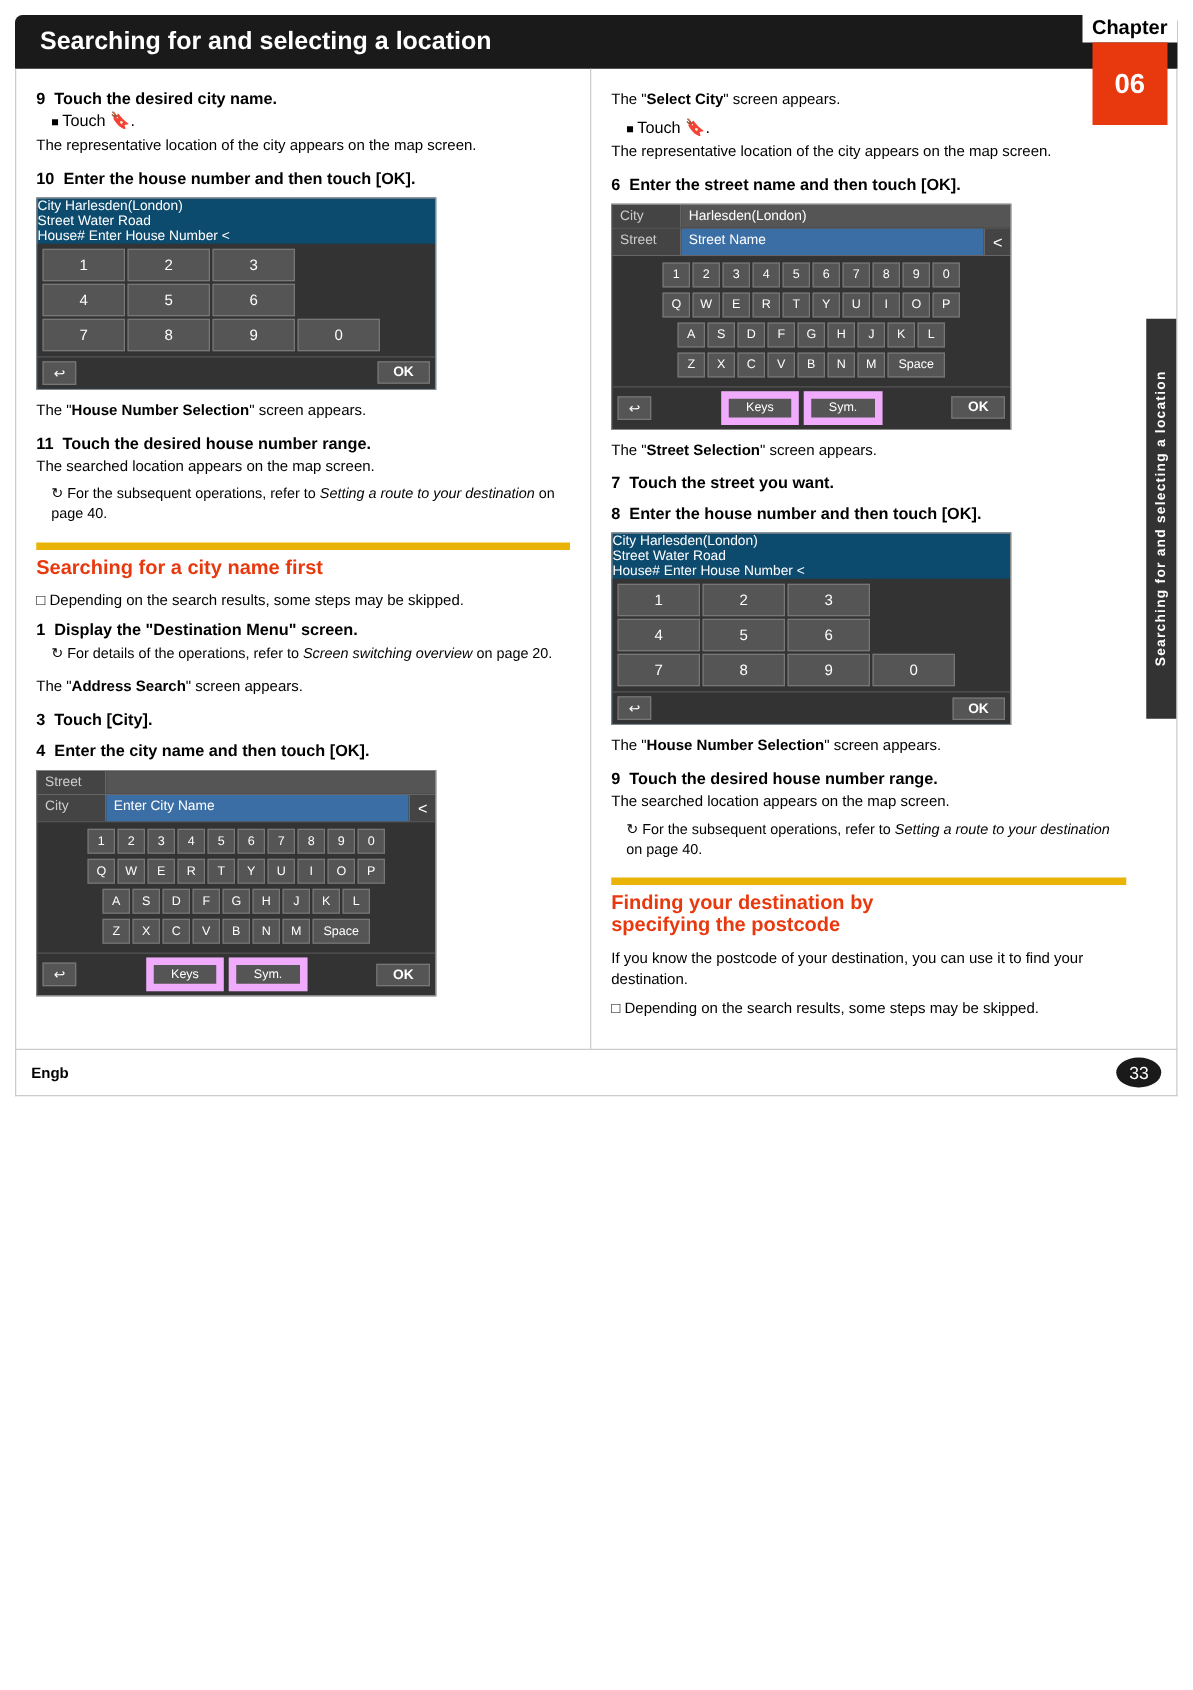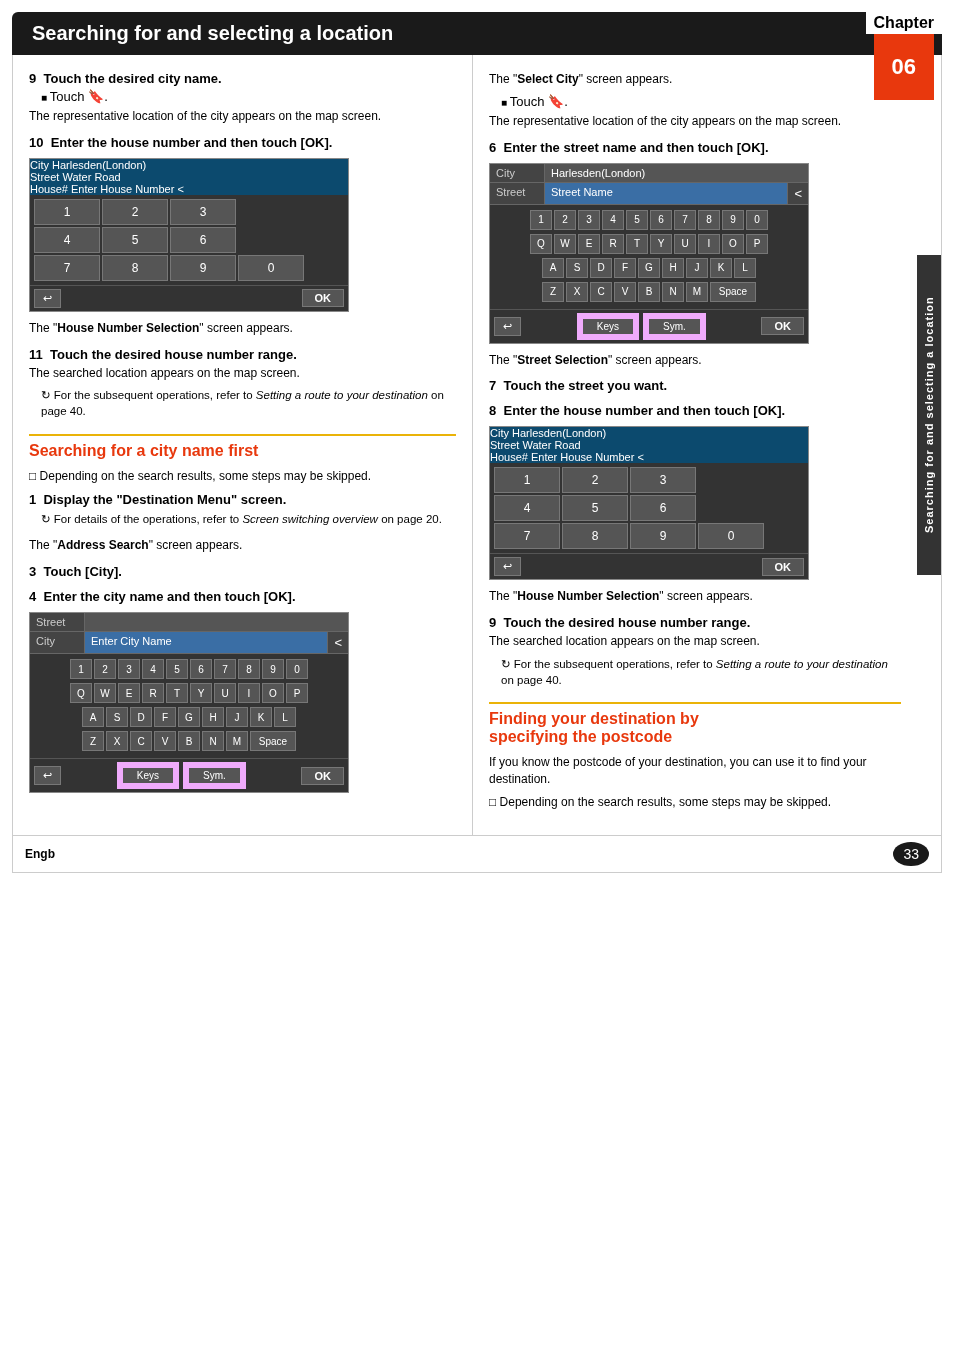--- a/index.html
+++ b/index.html
@@ -127,21 +127,21 @@
     }
     .note::before {
       content: '↻ ';
     }
 
     
     .section-heading {
       font-size: 16px;
       font-weight: bold;
       color: #e8380d;
-      border-top: 2px solid #eab308;
+      border-top: 6px solid #eab308;
       margin: 14px 0 8px 0;
       padding-top: 6px;
     }
 
     .checkbox-note {
       font-size: 12px;
       margin: 4px 0 8px 0;
       line-height: 1.4;
     }
     .checkbox-note::before {

